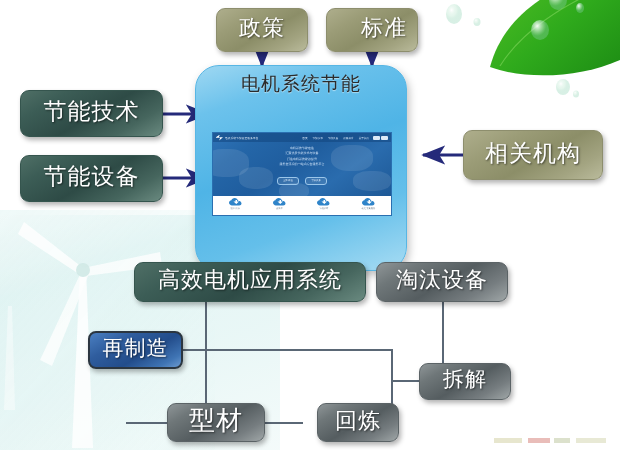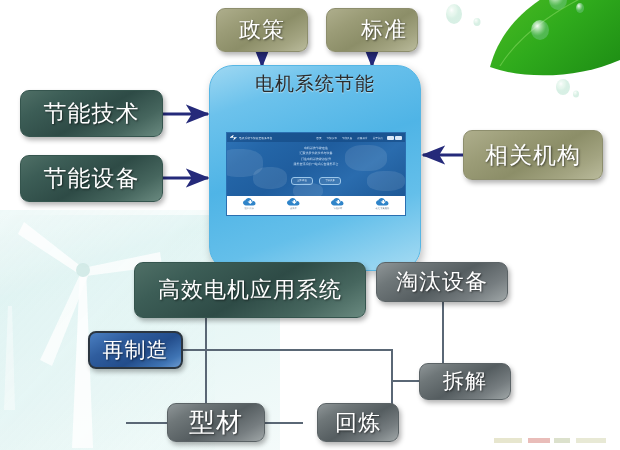--- a/index.html
+++ b/index.html
@@ -42,21 +42,21 @@
     display:flex;align-items:center;justify-content:center;
     border-radius:9px;
     color:#ffffff;
     text-align:center;
     letter-spacing:1px;
     box-sizing:border-box;
     text-shadow:1px 1px 2px rgba(0,0,0,.55);
     box-shadow:2px 3px 5px rgba(0,0,0,.30);
     user-select:none;
   }
-  .node span{display:block;line-height:1.05;white-space:nowrap;}
+  .node span{display:block;line-height:1.05;white-space:nowrap;font-family:Liberation Mono, monospace;}
 
   
   .olive{
     background:linear-gradient(150deg,#aeae8c 0%,#9b9c77 28%,#8c8e68 55%,#a3a481 80%,#babb9c 100%);
     border:1px solid #8d8e6d;
   }
   
   .teal{
     background:linear-gradient(150deg,#4f6f66 0%,#3c5d56 22%,#2e4b46 52%,#46665e 78%,#6a8a80 100%);
     border:1px solid #35554e;
@@ -67,21 +67,21 @@
     border:1px solid #5b6366;
   }
   
   .bluebox{
     background:linear-gradient(150deg,#4a7fc1 0%,#2f5d9e 30%,#234d8b 60%,#3f74b4 85%,#6c9bd1 100%);
     border:2px solid #2b3640;
   }
 
   
   #platform{
-    position:absolute;left:209px;top:65px;width:212px;height:206px;
+    position:absolute;left:195px;top:65px;width:212px;height:206px;
     border-radius:24px;
     background:linear-gradient(160deg,#9fd8f2 0%,#6cc2ec 18%,#4fb4e6 46%,#64bfea 72%,#a7dcf3 100%);
     border:1px solid #57b6e4;
     box-shadow:2px 4px 8px rgba(0,0,0,.25);
     box-sizing:border-box;
     overflow:hidden;
   }
   #platform-title{
     position:absolute;left:0;top:6px;width:100%;
     text-align:center;color:#2b2b2b;
@@ -321,21 +321,21 @@
                 <path d="M6,15 C2.7,15 0,12.6 0,9.7 C0,7.1 2.1,5 4.8,4.6 C5.6,1.9 8.2,0 11.2,0 C14.6,0 17.5,2.4 18.1,5.6 C22.3,5.7 25,8 25,11 C25,13.3 23,15 20.4,15 Z" fill="#2f84c9"></path>
                 <path d="M9,7 L13,7 L13,4 L16,4 L16,7 L20,7 L14.5,12 Z" fill="#ffffff"></path>
               </svg>
           </div>
           <em>改造方案服务</em>
         </div>
       </div>
     </div>
   </div>
 
-  <div class="node teal" style="left:134px;top:262px;width:232px;height:56px;font-size:22px;align-items:center;">
+  <div class="node teal" style="left:134px;top:262px;width:232px;height:40px;font-size:22px;align-items:center;">
     <span>高效电机应用系统</span>
   </div>
   <div class="node grey" style="left:376px;top:262px;width:132px;height:40px;font-size:22px;">
     <span>淘汰设备</span>
   </div>
 
   <div class="node grey" style="left:419px;top:363px;width:92px;height:37px;font-size:21px;">
     <span>拆解</span>
   </div>
 

